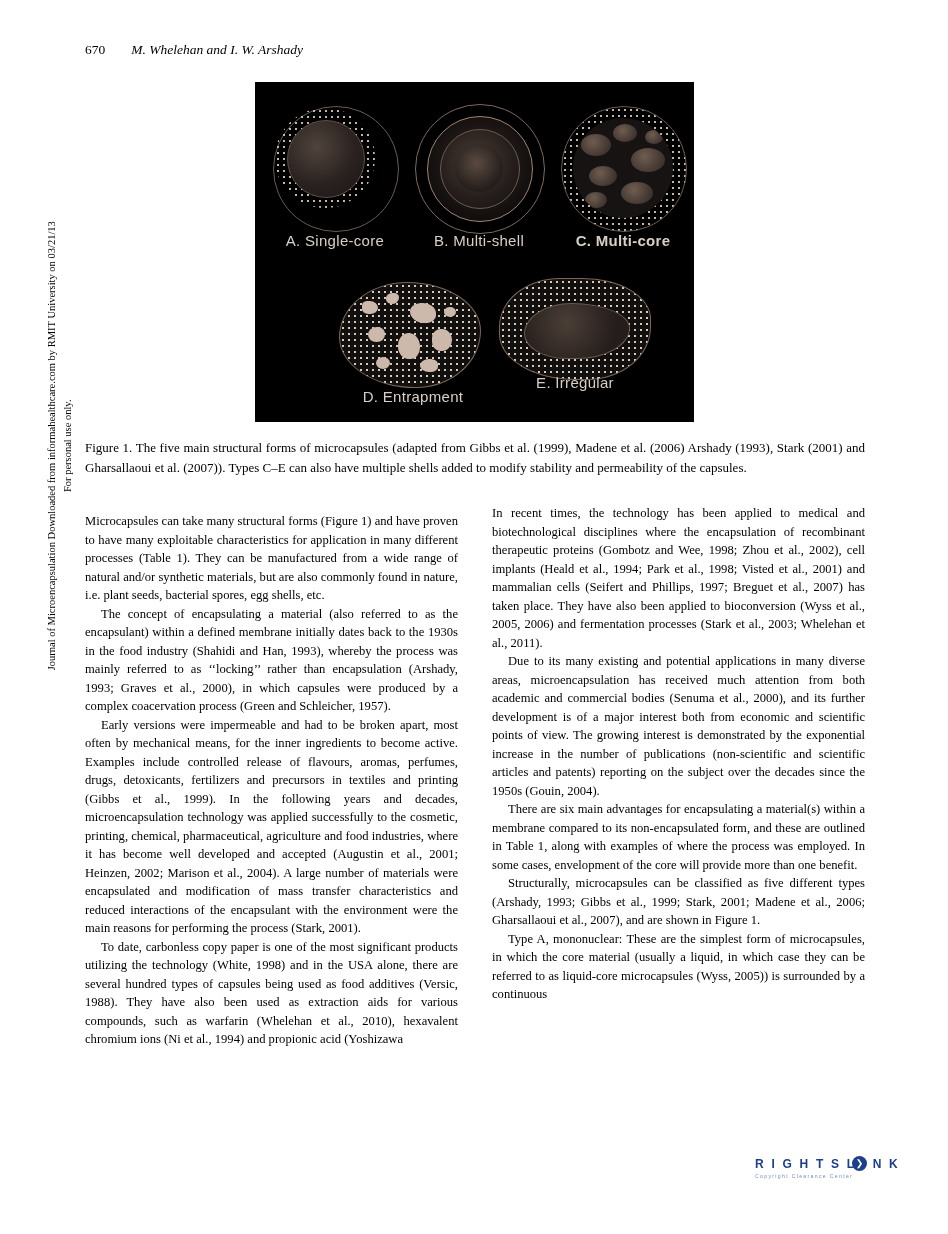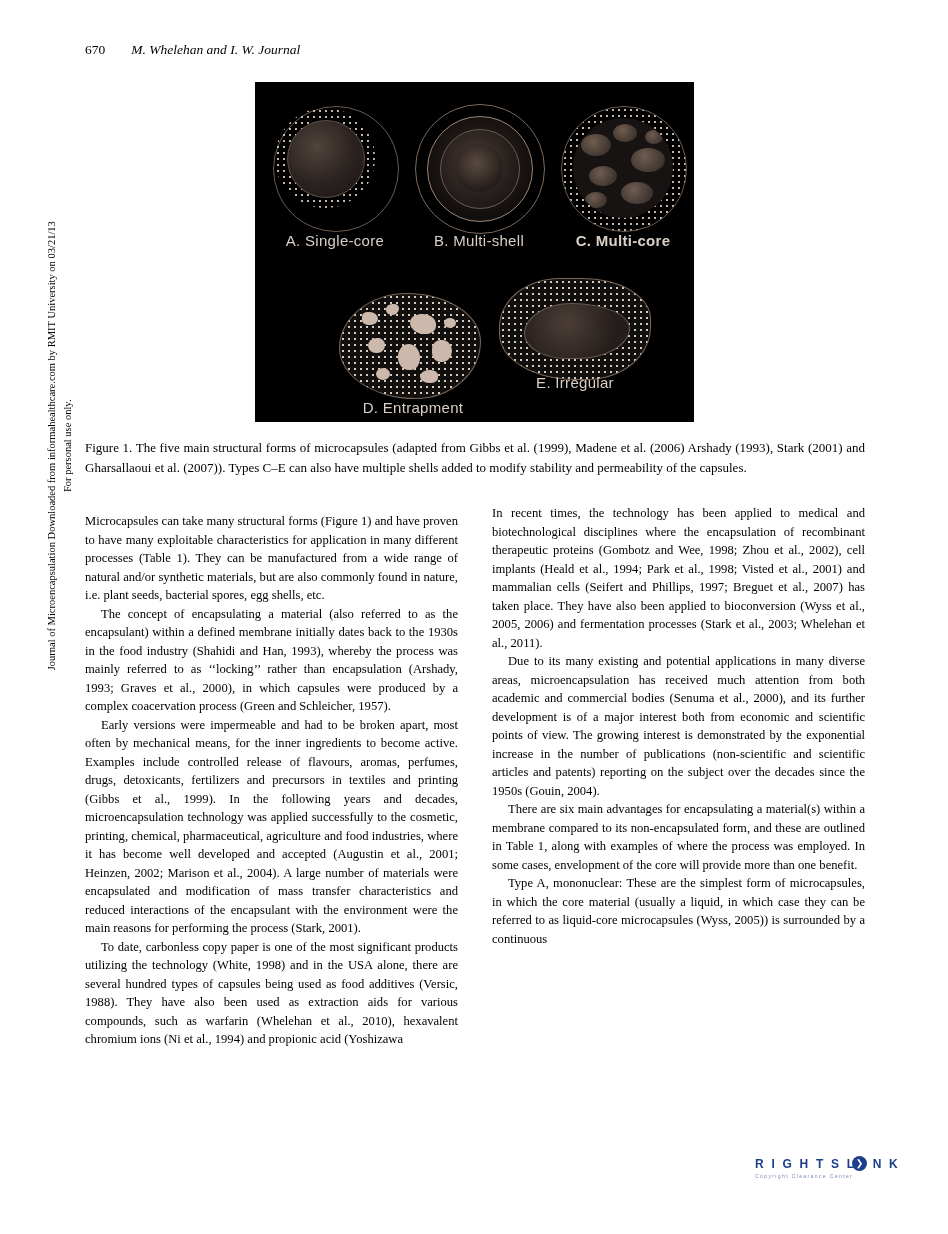--- a/index.html
+++ b/index.html
@@ -269,21 +269,21 @@
 <body>
 
 <div class="page">
 
   <div class="side-stamp">
     <span class="l1">Journal of Microencapsulation Downloaded from informahealthcare.com by RMIT University on 03/21/13</span>
     <span class="l2">For personal use only.</span>
   </div>
 
   <div class="runhead">
-    <span class="pageno">670</span><span class="authors">M. Whelehan and I. W. Journal</span>
+    <span class="pageno">670</span><span class="authors">M. Whelehan and I. W. Arshady</span>
   </div>
 
   <div class="figure-box">
 
     <div class="cell" style="left:8px; top:14px; width:144px; height:168px;">
       <div class="a-outer"></div>
       <div class="a-shell"></div>
       <div class="a-core"></div>
       <div class="label" style="top:136px;">A. Single-core</div>
     </div>
@@ -303,21 +303,21 @@
         <div class="c-blob" style="left:40px; top:6px; width:24px; height:18px;"></div>
         <div class="c-blob" style="left:58px; top:30px; width:34px; height:24px;"></div>
         <div class="c-blob" style="left:16px; top:48px; width:28px; height:20px;"></div>
         <div class="c-blob" style="left:48px; top:64px; width:32px; height:22px;"></div>
         <div class="c-blob" style="left:12px; top:74px; width:22px; height:16px;"></div>
         <div class="c-blob" style="left:72px; top:12px; width:18px; height:14px;"></div>
       </div>
       <div class="label" style="top:136px;font-weight:bold;">C. Multi-core</div>
     </div>
 
-    <div class="cell" style="left:78px; top:209px; width:160px; height:140px;">
+    <div class="cell" style="left:78px; top:198px; width:160px; height:140px;">
       <div class="d-body">
         <div class="d-chunk" style="left:22px; top:18px; width:16px; height:13px; border-radius:40% 60% 55% 45%;"></div>
         <div class="d-chunk" style="left:46px; top:10px; width:13px; height:11px; border-radius:50% 40% 60% 45%;"></div>
         <div class="d-chunk" style="left:70px; top:20px; width:26px; height:20px; border-radius:45% 55% 40% 60%;"></div>
         <div class="d-chunk" style="left:28px; top:44px; width:17px; height:15px; border-radius:55% 45% 50% 50%;"></div>
         <div class="d-chunk" style="left:58px; top:50px; width:22px; height:26px; border-radius:50% 55% 45% 50%;"></div>
         <div class="d-chunk" style="left:92px; top:46px; width:20px; height:22px; border-radius:45% 55% 55% 45%;"></div>
         <div class="d-chunk" style="left:36px; top:74px; width:14px; height:12px; border-radius:50%;"></div>
         <div class="d-chunk" style="left:80px; top:76px; width:18px; height:13px; border-radius:55% 45% 45% 55%;"></div>
         <div class="d-chunk" style="left:104px; top:24px; width:12px; height:10px; border-radius:50%;"></div>
@@ -340,20 +340,21 @@
     <p>Microcapsules can take many structural forms (Figure 1) and have proven to have many exploitable characteristics for application in many different processes (Table 1). They can be manufactured from a wide range of natural and/or synthetic materials, but are also commonly found in nature, i.e. plant seeds, bacterial spores, egg shells, etc.</p>
     <p>The concept of encapsulating a material (also referred to as the encapsulant) within a defined membrane initially dates back to the 1930s in the food industry (Shahidi and Han, 1993), whereby the process was mainly referred to as ‘‘locking’’ rather than encapsulation (Arshady, 1993; Graves et al., 2000), in which capsules were produced by a complex coacervation process (Green and Schleicher, 1957).</p>
     <p>Early versions were impermeable and had to be broken apart, most often by mechanical means, for the inner ingredients to become active. Examples include controlled release of flavours, aromas, perfumes, drugs, detoxicants, fertilizers and precursors in textiles and printing (Gibbs et al., 1999). In the following years and decades, microencapsulation technology was applied successfully to the cosmetic, printing, chemical, pharmaceutical, agriculture and food industries, where it has become well developed and accepted (Augustin et al., 2001; Heinzen, 2002; Marison et al., 2004). A large number of materials were encapsulated and modification of mass transfer characteristics and reduced interactions of the encapsulant with the environment were the main reasons for performing the process (Stark, 2001).</p>
     <p>To date, carbonless copy paper is one of the most significant products utilizing the technology (White, 1998) and in the USA alone, there are several hundred types of capsules being used as food additives (Versic, 1988). They have also been used as extraction aids for various compounds, such as warfarin (Whelehan et al., 2010), hexavalent chromium ions (Ni et al., 1994) and propionic acid (Yoshizawa</p>
   </div>
 
   <div class="col right">
     <p>In recent times, the technology has been applied to medical and biotechnological disciplines where the encapsulation of recombinant therapeutic proteins (Gombotz and Wee, 1998; Zhou et al., 2002), cell implants (Heald et al., 1994; Park et al., 1998; Visted et al., 2001) and mammalian cells (Seifert and Phillips, 1997; Breguet et al., 2007) has taken place. They have also been applied to bioconversion (Wyss et al., 2005, 2006) and fermentation processes (Stark et al., 2003; Whelehan et al., 2011).</p>
     <p>Due to its many existing and potential applications in many diverse areas, microencapsulation has received much attention from both academic and commercial bodies (Senuma et al., 2000), and its further development is of a major interest both from economic and scientific points of view. The growing interest is demonstrated by the exponential increase in the number of publications (non-scientific and scientific articles and patents) reporting on the subject over the decades since the 1950s (Gouin, 2004).</p>
     <p>There are six main advantages for encapsulating a material(s) within a membrane compared to its non-encapsulated form, and these are outlined in Table 1, along with examples of where the process was employed. In some cases, envelopment of the core will provide more than one benefit.</p>
+    <p>Structurally, microcapsules can be classified as five different types (Arshady, 1993; Gibbs et al., 1999; Stark, 2001; Madene et al., 2006; Gharsallaoui et al., 2007), and are shown in Figure 1.</p>
     <p>Type A, mononuclear: These are the simplest form of microcapsules, in which the core material (usually a liquid, in which case they can be referred to as liquid-core microcapsules (Wyss, 2005)) is surrounded by a continuous</p>
   </div>
 
   <div class="rightslink">
     <div class="rl-title">R I G H T S L I N K</div>
     <div class="rl-sub">Copyright Clearance Center</div>
     <div class="rl-arrow">❯</div>
   </div>
 
 </div>

